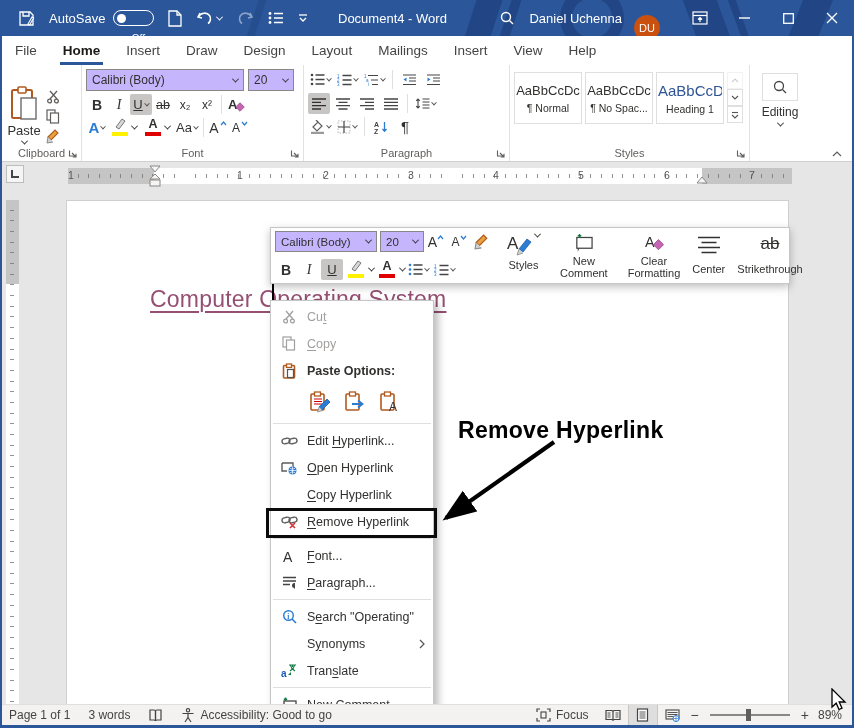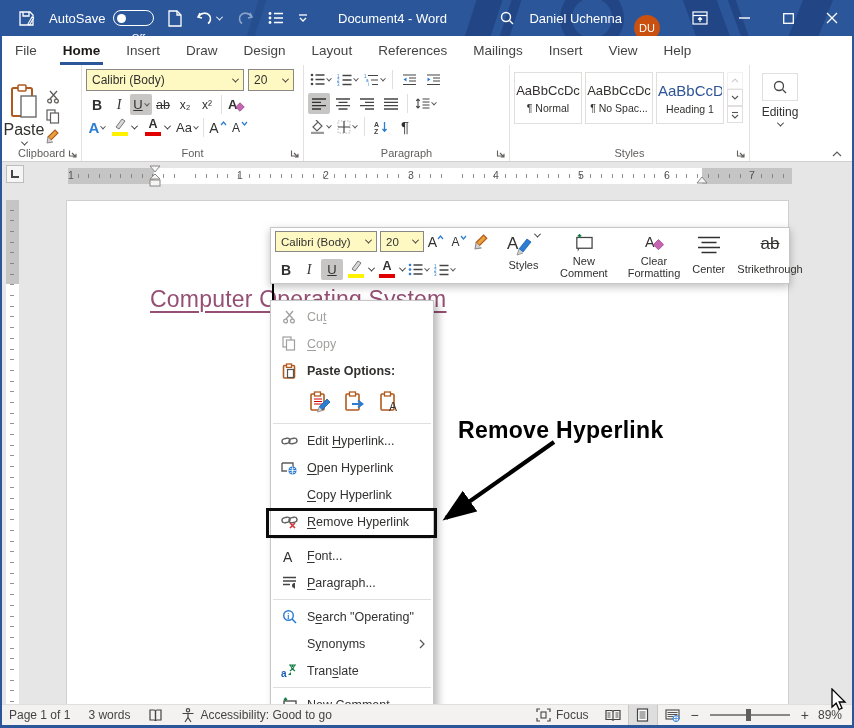--- a/index.html
+++ b/index.html
@@ -46,21 +46,21 @@
   .ribbon { position:absolute; left:2px; top:65px; width:850px; height:97px; background:#fff; border-bottom:1px solid #D2D0CE; display:flex; z-index:40; }
   .rgroup { position:relative; display:flex; flex-direction:column; border-right:1px solid #E3E1DF; padding:4px 4px 0 4px; }
   .rgroup-label { position:absolute; bottom:2px; left:0; right:0; text-align:center; font-size:11px; color:#605E5C; }
   .launcher { position:absolute; bottom:3px; right:4px; }
   .rib-body { flex:1; }
   .rowflex { display:flex; align-items:center; }
   .sbtn { min-width:22px; height:21px; display:flex; align-items:center; justify-content:center; border-radius:2px; padding:0 2px; color:#323130; }
   .sbtn .chev { width:4px; height:4px; margin-left:2px; color:#555; }
   .sbtn.active { background:#C8C6C4; }
   .vsep { width:1px; align-self:stretch; background:#E1DFDD; margin:1px 3px; }
-  .ddl { display:flex; align-items:center; justify-content:space-between; border:1px solid #8A8886; background:#fef9c3; height:22px; padding:0 5px; font-size:12px; color:#323130; }
+  .ddl { display:flex; align-items:center; justify-content:space-between; border:1px solid #8A8886; background:#c4b5fd; height:22px; padding:0 5px; font-size:12px; color:#323130; }
   .bold-b { font-weight:bold; font-size:14px; }
   .ital-i { font-style:italic; font-family:"Liberation Serif",serif; font-size:14px; }
   .und-u { text-decoration:underline; font-size:13px; }
   .strike-ab { text-decoration:line-through; font-size:12.5px; }
   .letterA { font-size:13px; font-weight:bold; }
   .clipboard-group { width:80px; }
   .paste-big { display:flex; flex-direction:column; align-items:center; width:36px; }
   .font-group { width:222px; }
   .para-group { width:206px; }
   .styles-group { width:240px; }
@@ -237,21 +237,20 @@
     </div>
   </div>
 
   <div class="tabrow" id="tabrow">
       <div class="tab">File</div>
       <div class="tab active">Home</div>
       <div class="tab">Insert</div>
       <div class="tab">Draw</div>
       <div class="tab">Design</div>
       <div class="tab">Layout</div>
-      <div class="tab">References</div>
       <div class="tab">Mailings</div>
       <div class="tab">Insert</div>
       <div class="tab">View</div>
       <div class="tab">Help</div>
     </div>
   <div class="share-btn">
     <svg width="14" height="13" viewBox="0 0 14 13">
         <path d="M1 12 V5 h3 M10 5 h3 v7 z M1 12 h12" fill="none" stroke="#2B579A" stroke-width="1.2"></path>
         <path d="M7 8 V1.5 M4.5 3.8 L7 1.3 l2.5 2.5" fill="none" stroke="#2B579A" stroke-width="1.2"></path>
       </svg>
@@ -261,21 +260,21 @@
   <div class="ribbon">
 
     <div class="rgroup clipboard-group">
       <div class="rowflex rib-body" style="gap:4px;">
         <div class="paste-big">
           <svg width="30" height="36" viewBox="0 0 30 36">
               <rect x="3" y="4" width="20" height="28" rx="1.5" fill="#fff" stroke="#B15A1F" stroke-width="2"></rect>
               <rect x="9" y="1" width="8" height="6" rx="1" fill="#fff" stroke="#B15A1F" stroke-width="1.6"></rect>
               <rect x="12" y="12" width="15" height="21" fill="#fff" stroke="#6b6b6b" stroke-width="1.4"></rect>
             </svg>
-          <span style="font-size:16px;margin-top:1px;">Paste</span>
+          <span style="font-size:13px;margin-top:1px;">Paste</span>
           <span class="chev" style="margin-top:2px;"></span>
         </div>
         <div style="display:flex;flex-direction:column;gap:5px;padding-top:3px;">
           <span>
               <svg width="15" height="14" viewBox="0 0 15 14">
                 <path d="M4 1 L11 9 M11 1 L4 9" stroke="#605E5C" stroke-width="1.3"></path>
                 <circle cx="3.6" cy="11" r="1.9" fill="none" stroke="#605E5C" stroke-width="1.3"></circle>
                 <circle cx="10.4" cy="11" r="1.9" fill="none" stroke="#605E5C" stroke-width="1.3"></circle>
               </svg>
             </span>

